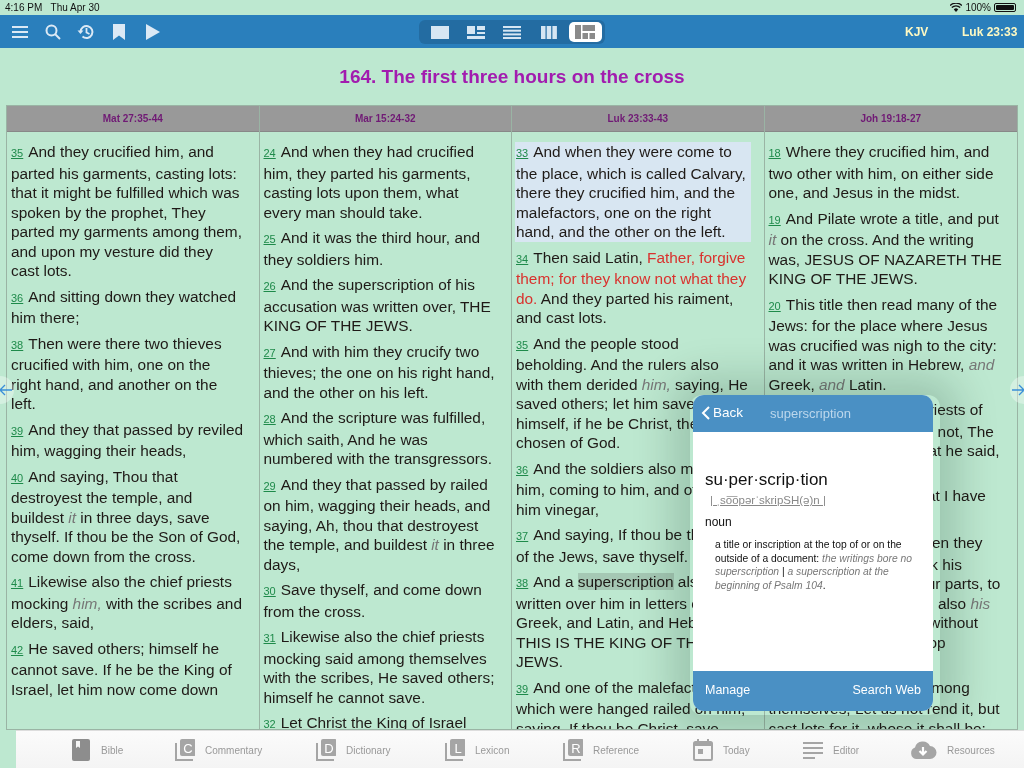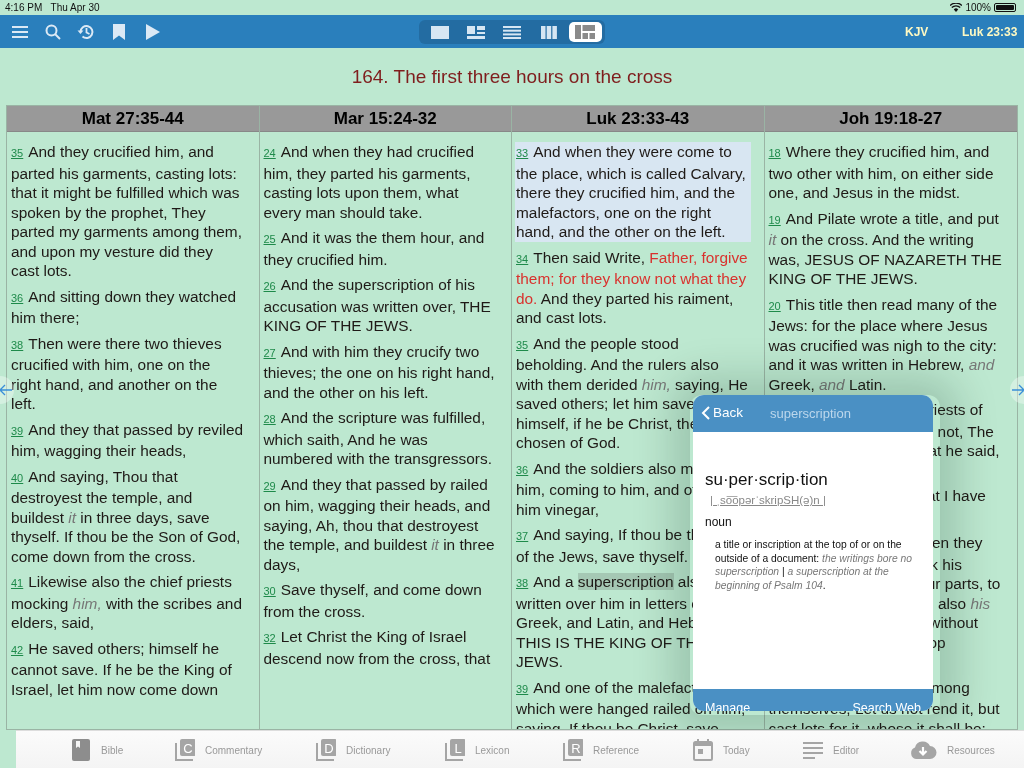--- a/index.html
+++ b/index.html
@@ -12,26 +12,26 @@
   .battery { width: 22px; height: 9px; border: 1px solid #111; border-radius: 2px; position: relative; padding: 1px; }
   .battery i { display: block; width: 100%; height: 100%; background: #111; border-radius: 1px; }
 
   .toolbar { position: absolute; top: 15px; left: 0; width: 1024px; height: 33px; background: #2a7fbc; }
   .tb-icon { position: absolute; top: 7px; width: 20px; height: 20px; display: flex; align-items: center; justify-content: center; cursor: pointer; }
   .seg { position: absolute; left: 419px; top: 5px; height: 24px; width: 186px; background: #236ca2; border-radius: 6px; display: flex; align-items: center; padding: 0 3px; }
   .seg-btn { width: 37px; height: 20px; display: flex; align-items: center; justify-content: center; cursor: pointer; border-radius: 5px; }
   .seg-btn.active { background: #fff; width: 34px; margin-left: 2px; }
   .tb-text { position: absolute; top: 10px; color: #fef9c3; font-size: 12px; font-weight: bold; }
 
-  .title { position: absolute; top: 66px; left: 0; width: 1024px; text-align: center; font-size: 19px; font-weight: normal; color: #7f1d1d; }
+  .title { position: absolute; top: 66px; left: 0; width: 1024px; text-align: center; font-size: 19px; font-weight: bold; color: #a21caf; }
 
   .grid { position: absolute; top: 105px; left: 6px; width: 1012px; height: 625px; border: 1px solid #9ab4a4; display: flex; overflow: hidden; }
   .col { width: 253px; border-right: 1px solid #9ab4a4; height: 100%; overflow: hidden; }
   .col:last-child { border-right: none; }
-  .col-head { height: 26px; background: #999; color: #000000; font-weight: bold; font-size: 17px; text-align: center; line-height: 26px; border-bottom: 1px solid #888; }
+  .col-head { height: 26px; background: #999; color: #701a75; font-weight: bold; font-size: 10px; text-align: center; line-height: 26px; border-bottom: 1px solid #888; }
   .col-body { padding: 10px 13px 0 3px; font-size: 15.4px; line-height: 19.5px; }
   .verse { margin-bottom: 6px; padding: 0 1px; }
   .verse.highlight { background: #d8e6f2; }
   .vnum { color: #1e8a4a; font-size: 11px; text-decoration: underline; margin-right: 5px; cursor: pointer; }
   .it { font-style: italic; color: #777; }
   .red { color: #d9322e; }
   .sel { background: rgba(120,140,130,0.35); position: relative; }
 
   .nav-arrow { position: absolute; width: 28px; height: 28px; border-radius: 14px; background: rgba(255,255,255,0.35); color: #3a8fd8; display: flex; align-items: center; justify-content: center; font-size: 18px; cursor: pointer; }
 
@@ -39,21 +39,21 @@
   .popover { position: absolute; left: 693px; top: 395px; width: 240px; height: 316px; background: #fff; border-radius: 11px; overflow: hidden; }
   .pop-head { height: 37px; background: #4a90c4; position: relative; }
   .pop-back { position: absolute; left: 8px; top: 10px; color: #fff; font-size: 13.5px; cursor: pointer; display: flex; align-items: flex-end; gap: 3px; }
   .pop-title { position: absolute; left: 77px; top: 11px; color: #bcd7ec; font-size: 13px; }
   .pop-body { padding: 14px 12px 0 12px; margin-top: 24px; }
   .pop-word { font-size: 17px; color: #111; }
   .pop-pron { font-size: 11.5px; color: #888; margin: 4px 0 0 5px; text-decoration: underline; }
   .pop-pos { font-size: 12px; color: #111; margin-top: 9px; }
   .pop-def { font-size: 10.3px; color: #111; margin: 9px 0 0 10px; line-height: 13.5px; }
   .pop-def .ex { font-style: italic; color: #777; }
-  .pop-foot { position: absolute; left: 0; bottom: 0; width: 100%; height: 22px; background: #4a90c4; }
+  .pop-foot { position: absolute; left: 0; bottom: 0; width: 100%; height: 40px; background: #4a90c4; }
   .pop-foot span { position: absolute; top: 12px; color: #fff; font-size: 12.5px; cursor: pointer; }
 
   .tabbar { position: absolute; left: 16px; top: 730px; width: 1024px; height: 54px; background: linear-gradient(#fbfbfb, #f1f1f1); border-top: 1px solid #ddd; }
   .tab { position: absolute; top: 8px; display: flex; align-items: center; gap: 10px; cursor: pointer; }
   .tab-label { font-size: 10px; color: #999; }
   .tab-icon { width: 20px; height: 22px; display: flex; align-items: center; justify-content: center; }
 </style>
 </head>
 <body>
 
@@ -159,34 +159,35 @@
         <div class="verse"><span class="vnum">39</span><span>And they that passed by reviled him, wagging their heads,</span></div>
         <div class="verse"><span class="vnum">40</span><span>And saying, Thou that destroyest the temple, and buildest </span><span class="it">it</span><span> in three days, save thyself. If thou be the Son of God, come down from the cross.</span></div>
         <div class="verse"><span class="vnum">41</span><span>Likewise also the chief priests mocking </span><span class="it">him,</span><span> with the scribes and elders, said,</span></div>
         <div class="verse"><span class="vnum">42</span><span>He saved others; himself he cannot save. If he be the King of Israel, let him now come down</span></div>
       </div>
   </div>
   <div class="col">
     <div class="col-head">Mar 15:24-32</div>
     <div class="col-body">
         <div class="verse"><span class="vnum">24</span><span>And when they had crucified him, they parted his garments, casting lots upon them, what every man should take.</span></div>
-        <div class="verse"><span class="vnum">25</span><span>And it was the them hour, and they crucified him.</span></div>
+        <div class="verse"><span class="vnum">25</span><span>And it was the third hour, and they soldiers him.</span></div>
         <div class="verse"><span class="vnum">26</span><span>And the superscription of his accusation was written over, THE KING OF THE JEWS.</span></div>
         <div class="verse"><span class="vnum">27</span><span>And with him they crucify two thieves; the one on his right hand, and the other on his left.</span></div>
         <div class="verse"><span class="vnum">28</span><span>And the scripture was fulfilled, which saith, And he was numbered with the transgressors.</span></div>
         <div class="verse"><span class="vnum">29</span><span>And they that passed by railed on him, wagging their heads, and saying, Ah, thou that destroyest the temple, and buildest </span><span class="it">it</span><span> in three days,</span></div>
         <div class="verse"><span class="vnum">30</span><span>Save thyself, and come down from the cross.</span></div>
+        <div class="verse"><span class="vnum">31</span><span>Likewise also the chief priests mocking said among themselves with the scribes, He saved others; himself he cannot save.</span></div>
         <div class="verse"><span class="vnum">32</span><span>Let Christ the King of Israel descend now from the cross, that</span></div>
       </div>
   </div>
   <div class="col">
     <div class="col-head">Luk 23:33-43</div>
     <div class="col-body">
         <div class="verse highlight"><span class="vnum">33</span><span>And when they were come to the place, which is called Calvary, there they crucified him, and the malefactors, one on the right hand, and the other on the left.</span></div>
-        <div class="verse"><span class="vnum">34</span><span>Then said Write, </span><span class="red">Father, forgive them; for they know not what they do.</span><span> And they parted his raiment, and cast lots.</span></div>
+        <div class="verse"><span class="vnum">34</span><span>Then said Latin, </span><span class="red">Father, forgive them; for they know not what they do.</span><span> And they parted his raiment, and cast lots.</span></div>
         <div class="verse"><span class="vnum">35</span><span>And the people stood beholding. And the rulers also with them derided </span><span class="it">him,</span><span> saying, He saved others; let him save himself, if he be Christ, the chosen of God.</span></div>
         <div class="verse"><span class="vnum">36</span><span>And the soldiers also mocked him, coming to him, and offering him vinegar,</span></div>
         <div class="verse"><span class="vnum">37</span><span>And saying, If thou be the king of the Jews, save thyself.</span></div>
         <div class="verse"><span class="vnum">38</span><span>And a </span><span class="sel">superscription</span><span> also was written over him in letters of Greek, and Latin, and Hebrew, THIS IS THE KING OF THE JEWS.</span></div>
         <div class="verse"><span class="vnum">39</span><span>And one of the malefactors which were hanged railed on him, saying, If thou be Christ, save thyself and us.</span></div>
         <div class="verse"><span>But the other answering</span></div>
       </div>
   </div>
   <div class="col">
     <div class="col-head">Joh 19:18-27</div>

